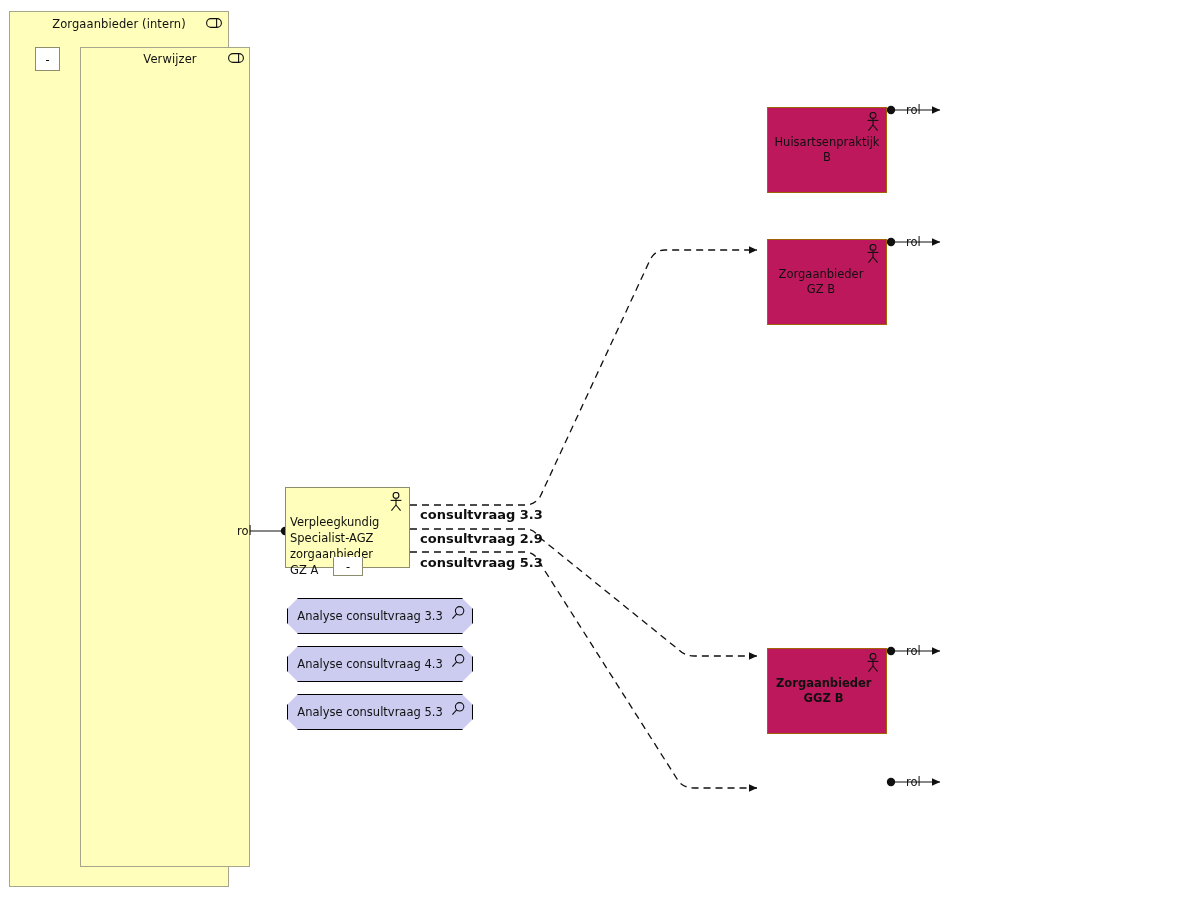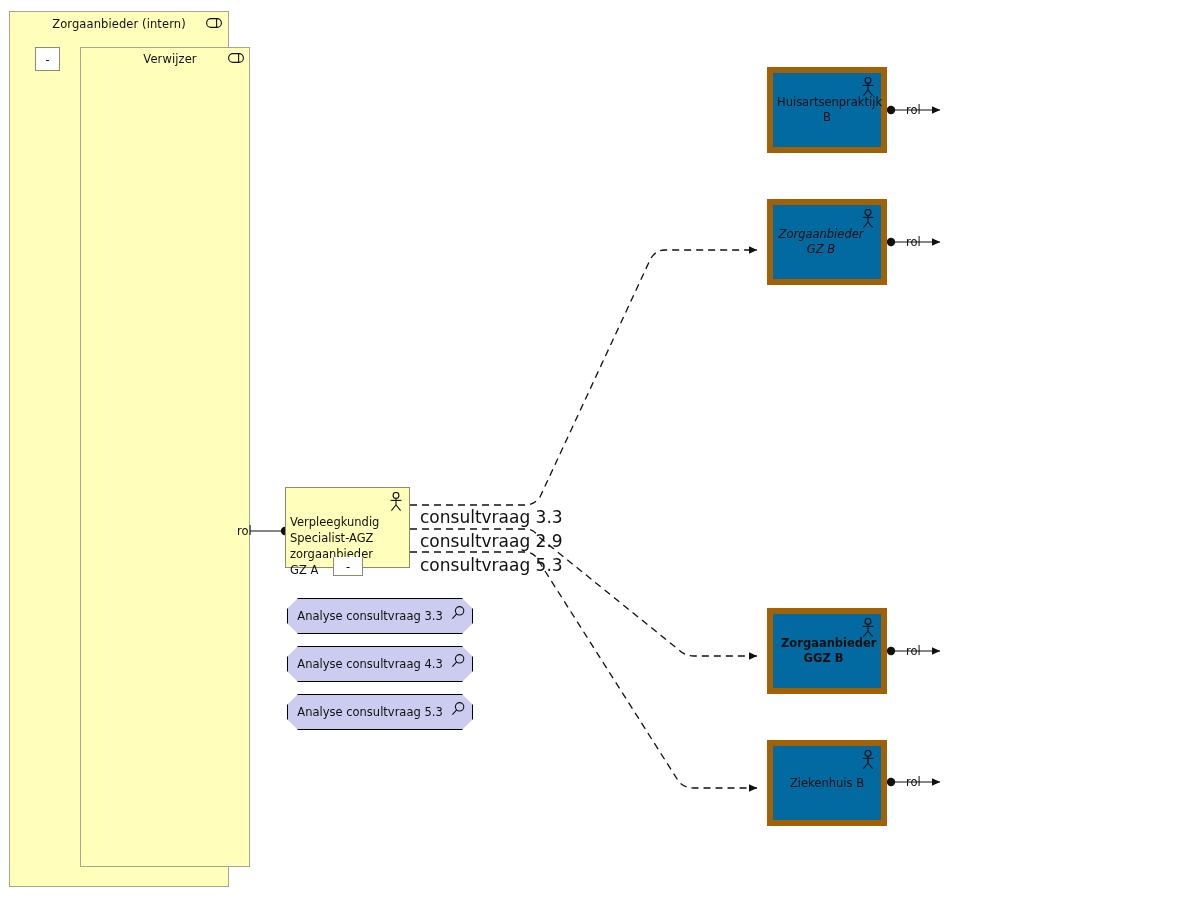--- a/index.html
+++ b/index.html
@@ -34,22 +34,23 @@
     letter-spacing: 0.1px;
   }
   .grouping-icon {
     position: absolute;
     width: 16px;
     height: 10px;
   }
   .actor-node {
     position: absolute;
     box-sizing: border-box;
-    border: 6px solid #a16207;
-    background: #0369a1;
+    border: 1px solid #a16207;
+    background: #be185d;
+    margin-top: 40px;
   }
   .actor-label {
     position: absolute;
     left: 6px;
     right: 22px;
     top: 50%;
     transform: translateY(-50%);
     text-align: center;
     font-size: 11.5px;
     line-height: 15px;
@@ -124,23 +125,24 @@
   .analysis-icon {
     position: absolute;
     right: 6px;
     top: 6px;
     width: 16px;
     height: 16px;
   }
   
   .edge-label {
     position: absolute;
-    font-size: 17px;
+    font-size: 13px;
     color: #101010;
     white-space: nowrap;
+    font-weight: bold;
   }
   .rol-label {
     position: absolute;
     font-size: 11.5px;
     color: #101010;
   }
 </style>
 </head>
 <body>
 
@@ -233,44 +235,34 @@
   </div>
 
   <div class="actor-node" style="left:767px;top:199px;width:120px;height:86px;">
     <svg class="actor-icon" viewBox="0 0 16 20">
       <circle cx="8" cy="3.4" r="2.9" fill="none" stroke="#101010" stroke-width="1.1"></circle>
       <line x1="8" y1="6.4" x2="8" y2="13" stroke="#101010" stroke-width="1.1"></line>
       <line x1="2.6" y1="8.4" x2="13.4" y2="8.4" stroke="#101010" stroke-width="1.1"></line>
       <line x1="8" y1="13" x2="3.4" y2="18.6" stroke="#101010" stroke-width="1.1"></line>
       <line x1="8" y1="13" x2="12.6" y2="18.6" stroke="#101010" stroke-width="1.1"></line>
     </svg>
-    <div class="actor-label" style="right:16px;left:4px;font-style:italic;">Zorgaanbieder GZ B</div>
+    <div class="actor-label" style="right:16px;left:4px;">Zorgaanbieder GZ B</div>
   </div>
 
   <div class="actor-node" style="left:767px;top:608px;width:120px;height:86px;">
     <svg class="actor-icon" viewBox="0 0 16 20">
       <circle cx="8" cy="3.4" r="2.9" fill="none" stroke="#101010" stroke-width="1.1"></circle>
       <line x1="8" y1="6.4" x2="8" y2="13" stroke="#101010" stroke-width="1.1"></line>
       <line x1="2.6" y1="8.4" x2="13.4" y2="8.4" stroke="#101010" stroke-width="1.1"></line>
       <line x1="8" y1="13" x2="3.4" y2="18.6" stroke="#101010" stroke-width="1.1"></line>
       <line x1="8" y1="13" x2="12.6" y2="18.6" stroke="#101010" stroke-width="1.1"></line>
     </svg>
     <div class="actor-label" style="left:8px;right:15px;font-weight:bold;">Zorgaanbieder GGZ B</div>
   </div>
 
-  <div class="actor-node" style="left:767px;top:740px;width:120px;height:86px;">
-    <svg class="actor-icon" viewBox="0 0 16 20">
-      <circle cx="8" cy="3.4" r="2.9" fill="none" stroke="#101010" stroke-width="1.1"></circle>
-      <line x1="8" y1="6.4" x2="8" y2="13" stroke="#101010" stroke-width="1.1"></line>
-      <line x1="2.6" y1="8.4" x2="13.4" y2="8.4" stroke="#101010" stroke-width="1.1"></line>
-      <line x1="8" y1="13" x2="3.4" y2="18.6" stroke="#101010" stroke-width="1.1"></line>
-      <line x1="8" y1="13" x2="12.6" y2="18.6" stroke="#101010" stroke-width="1.1"></line>
-    </svg>
-    <div class="actor-label" style="right:4px;left:4px;">Ziekenhuis B</div>
-  </div>
 
   <div class="analysis" style="left:287px;top:598px;width:186px;height:36px;">
     <div class="analysis-label">Analyse consultvraag 3.3</div>
     <svg class="analysis-icon" viewBox="0 0 16 16">
       <circle cx="9.6" cy="5.8" r="4.2" fill="none" stroke="#101010" stroke-width="1.1"></circle>
       <line x1="6.6" y1="8.8" x2="2.4" y2="13.6" stroke="#101010" stroke-width="1.1"></line>
     </svg>
   </div>
 
   <div class="analysis" style="left:287px;top:646px;width:186px;height:36px;padding-left:14px;">

